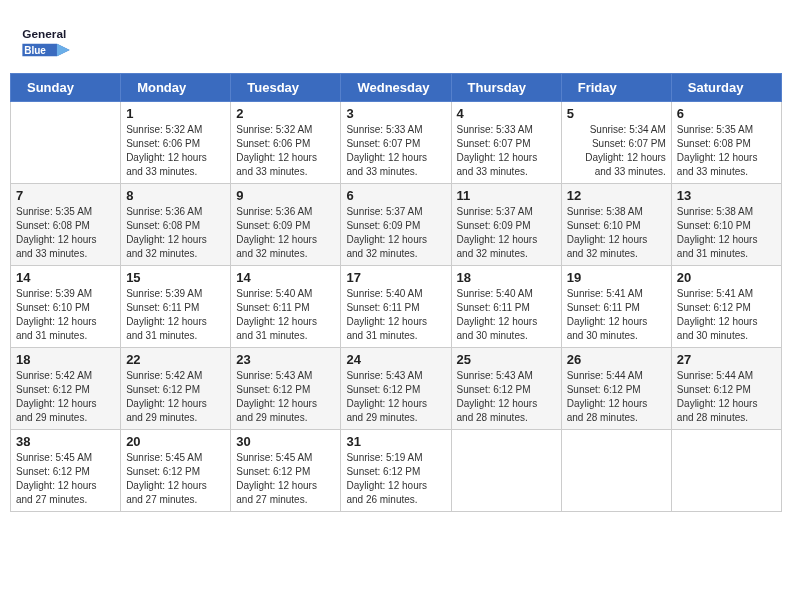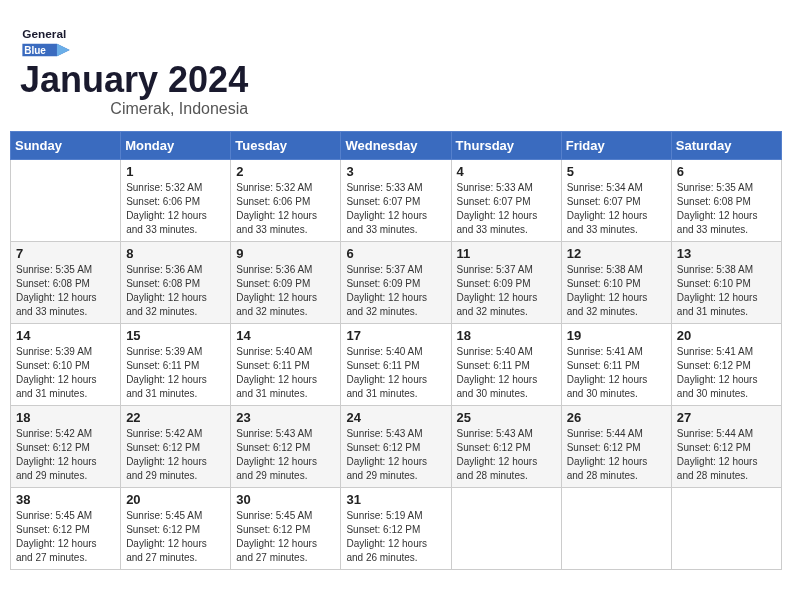--- a/index.html
+++ b/index.html
@@ -8,21 +8,20 @@
       background: #fff;
       width: 792px;
       min-height: 612px;
       padding: 10px;
     }
     .header {
       display: flex;
       justify-content: space-between;
       align-items: flex-start;
       padding: 10px 10px 5px 10px;
-      flex-direction: column;
     }
     .title-section {
       text-align: right;
     }
     .month-title {
       font-size: 36px;
       font-weight: bold;
       color: #1a1a2e;
       line-height: 1.1;
     }
@@ -32,21 +31,21 @@
     }
     .calendar {
       width: 100%;
       border-collapse: collapse;
       margin-top: 8px;
     }
     .calendar th {
       background: #3a6bbf;
       color: white;
       text-align: left;
-      padding: 6px 4px;
+      padding: 6px 16px;
       font-size: 13px;
       font-weight: bold;
       border: 1px solid #5580cc;
     }
     .calendar td {
       vertical-align: top;
       border: 1px solid #ccc;
       padding: 4px 5px;
       width: 14.28%;
       font-size: 11px;
@@ -86,24 +85,20 @@
   <div class="logo-wrap">
     <svg class="logo-svg" viewBox="0 0 52 44">
 
       <text x="0" y="20" font-family="Arial" font-size="13" font-weight="bold" fill="#1a1a2e">General</text>
 
       <polygon points="0,26 38,26 52,33 38,40 0,40" fill="#3a6bbf"></polygon>
       <polygon points="38,26 52,33 38,40" fill="#6aaee8"></polygon>
 
       <text x="2" y="37" font-family="Arial" font-size="11" font-weight="bold" fill="white">Blue</text>
     </svg>
-  </div>
-  <div class="title-section">
-    <div class="month-title">January 2024</div>
-    <div class="location">Cimerak, Indonesia</div>
   </div>
 </div>
 
 <table class="calendar">
   <thead>
     <tr>
     <th>Sunday</th>
         <th>Monday</th>
         <th>Tuesday</th>
         <th>Wednesday</th>
@@ -138,21 +133,21 @@
         </td>
         <td>
           <span class="day-num">4</span>
           <div class="day-info" style="white-space: pre-line;">Sunrise: 5:33 AM
 Sunset: 6:07 PM
 Daylight: 12 hours
 and 33 minutes.</div>
         </td>
         <td>
           <span class="day-num">5</span>
-          <div class="day-info" style="white-space: pre-line;">Sunrise: 5:34 AM
+          <div class="day-info" style="white-space: pre-line; text-align: right;">Sunrise: 5:34 AM
 Sunset: 6:07 PM
 Daylight: 12 hours
 and 33 minutes.</div>
         </td>
         <td>
           <span class="day-num">6</span>
           <div class="day-info" style="white-space: pre-line;">Sunrise: 5:35 AM
 Sunset: 6:08 PM
 Daylight: 12 hours
 and 33 minutes.</div>

